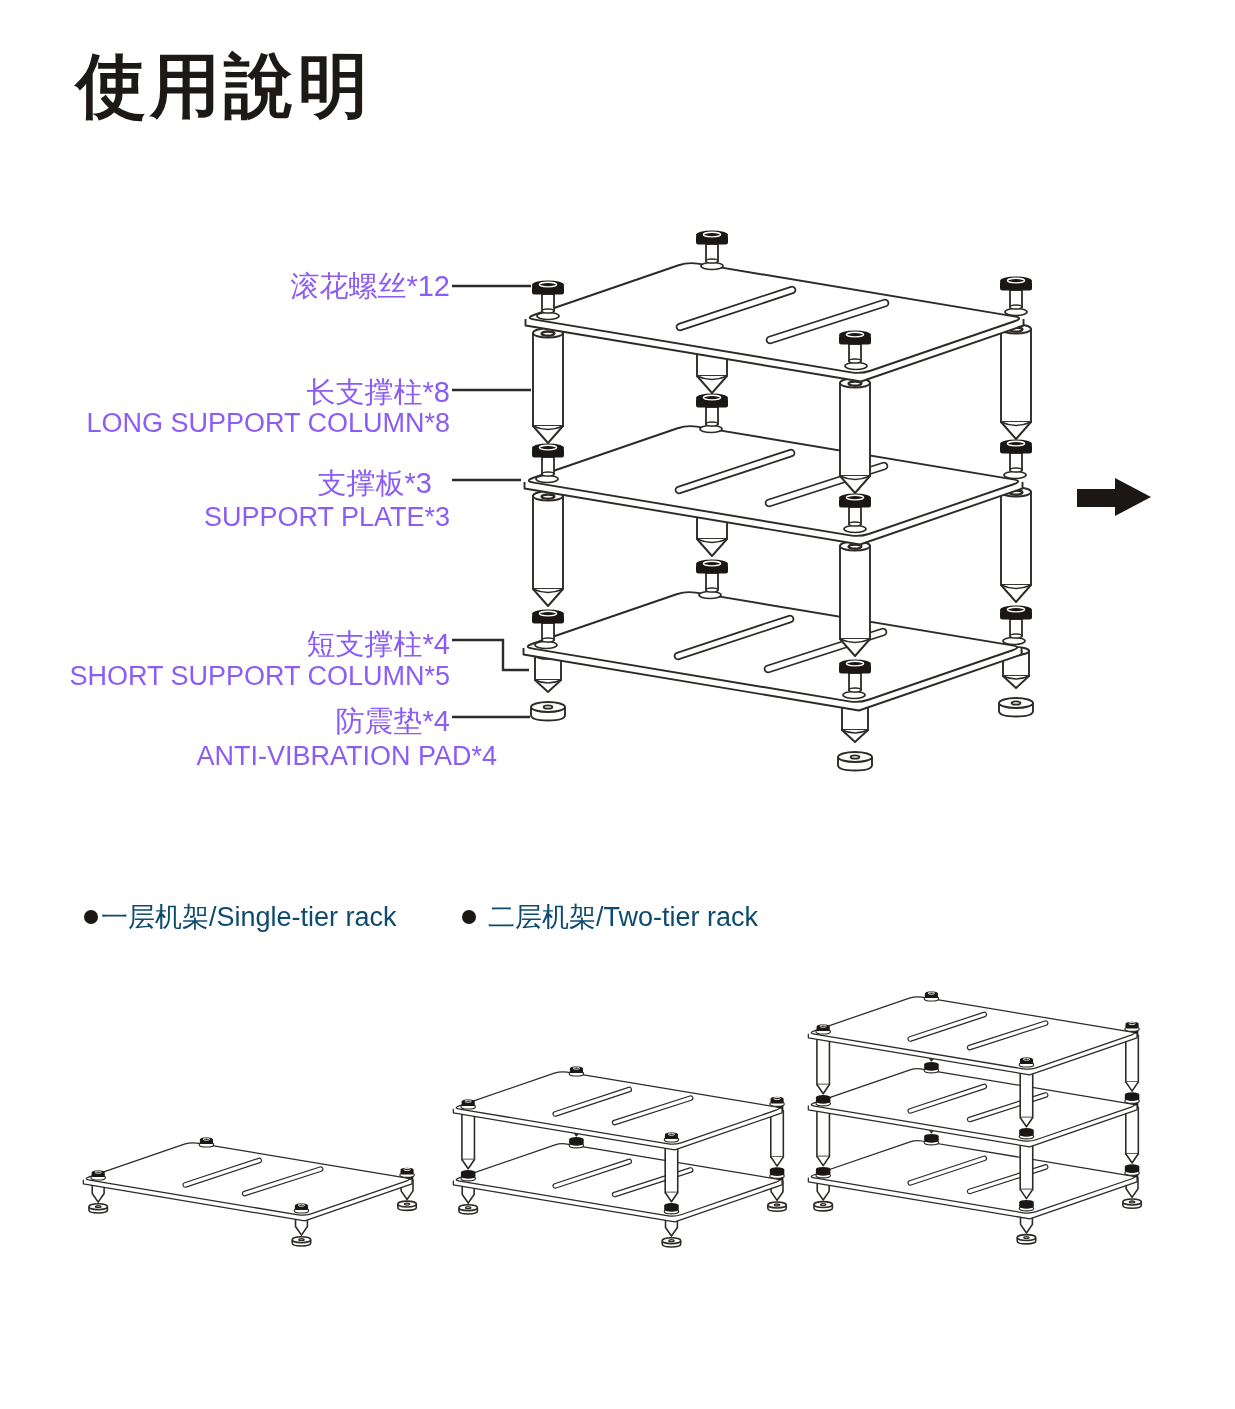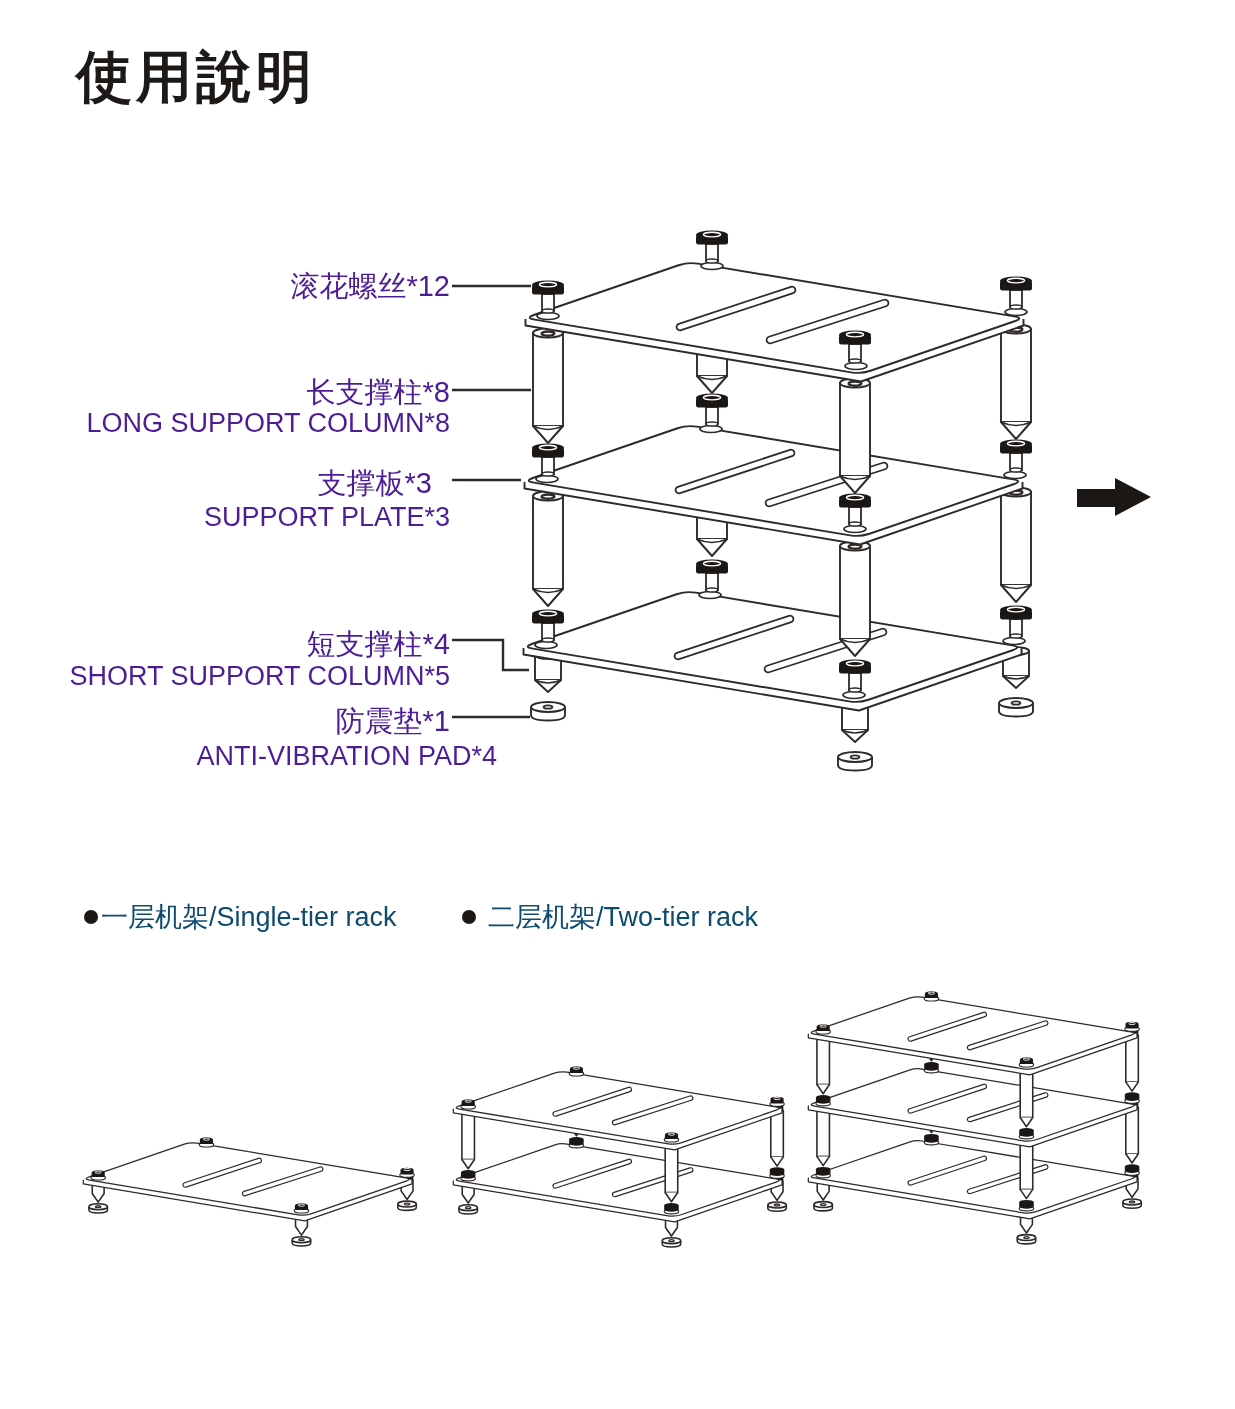--- a/index.html
+++ b/index.html
@@ -1,21 +1,21 @@
 <!DOCTYPE html>
 <html><head>
 <meta charset="utf-8">
 <style>
   html,body{margin:0;padding:0;background:#fff;}
   #page{position:relative;width:1235px;height:1409px;background:#fff;overflow:hidden;
         font-family:"Liberation Sans",sans-serif;color:#231f20;}
   #diagram-svg{position:absolute;left:0;top:0;width:1235px;height:1409px;}
-  .title{position:absolute;left:76px;top:40px;font-size:56px;font-weight:600;
+  .title{position:absolute;left:76px;top:40px;font-size:70px;font-weight:600;
          letter-spacing:4px;color:#1c1917;white-space:nowrap;text-align:right;}
-  .lbl{position:absolute;white-space:nowrap;text-align:right;color:#4c1d95;}
+  .lbl{position:absolute;white-space:nowrap;text-align:right;color:#8b5cf6;}
   .zh{font-size:29px;font-weight:500;}
   .en{font-size:27px;font-weight:400;}
   .cfg{position:absolute;top:899px;display:flex;align-items:center;
        font-size:27px;color:#0c4a6e;white-space:nowrap;}
   .dot{display:inline-block;width:14px;height:14px;border-radius:50%;background:#1b1714;}
   .gap2{margin-right:3px;} .gap10{margin-right:12px;}
 </style>
 </head>
 <body>
 
@@ -203,21 +203,21 @@
 
   <div class="lbl zh" style="right:785px;top:373px;">长支撑柱*8</div>
   <div class="lbl en" style="right:785px;top:408px;">LONG SUPPORT COLUMN*8</div>
 
   <div class="lbl zh" style="right:803px;top:464px;">支撑板*3</div>
   <div class="lbl en" style="right:785px;top:502px;">SUPPORT PLATE*3</div>
 
   <div class="lbl zh" style="right:785px;top:625px;">短支撑柱*4</div>
   <div class="lbl en" style="right:785px;top:661px;">SHORT SUPPORT COLUMN*5</div>
 
-  <div class="lbl zh" style="right:785px;top:702px;">防震垫*1</div>
+  <div class="lbl zh" style="right:785px;top:702px;">防震垫*4</div>
   <div class="lbl en" style="right:738px;top:741px;">ANTI-VIBRATION PAD*4</div>
 
   <div class="cfg" style="left:84px;">
     <span class="dot gap2"></span>
     <span>一层机架/Single-tier rack</span>
   </div>
   <div class="cfg" style="left:462px;">
     <span class="dot gap10"></span>
     <span>二层机架/Two-tier rack</span>
   </div>

